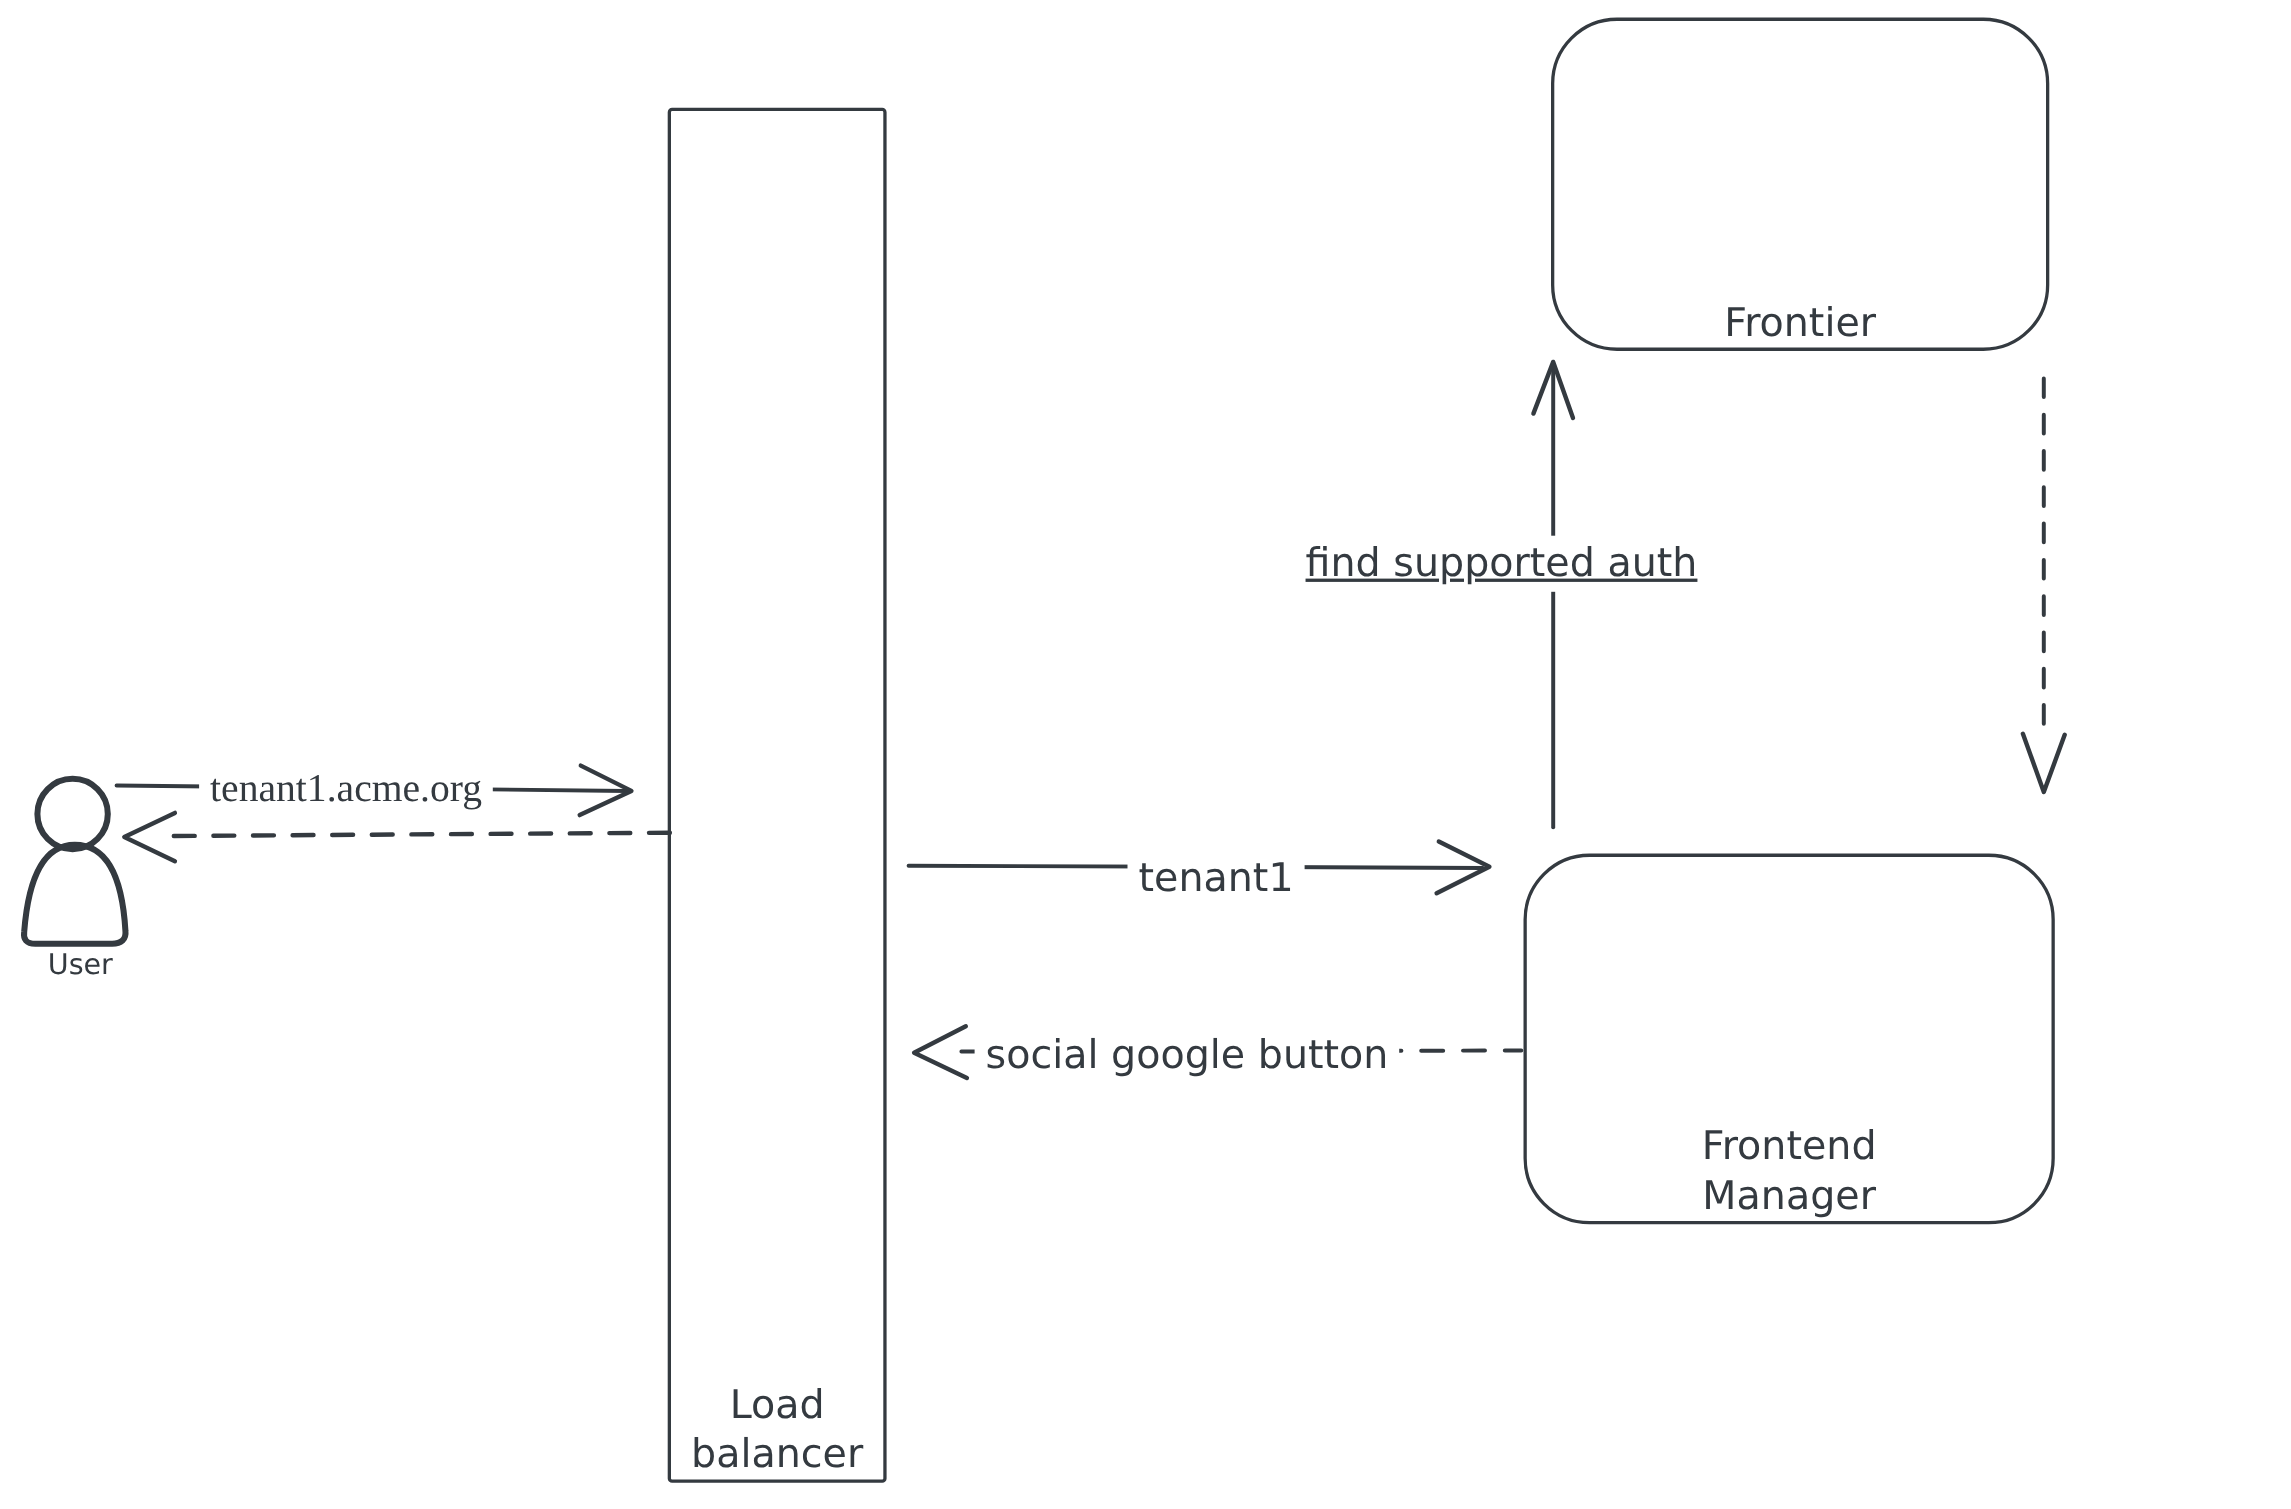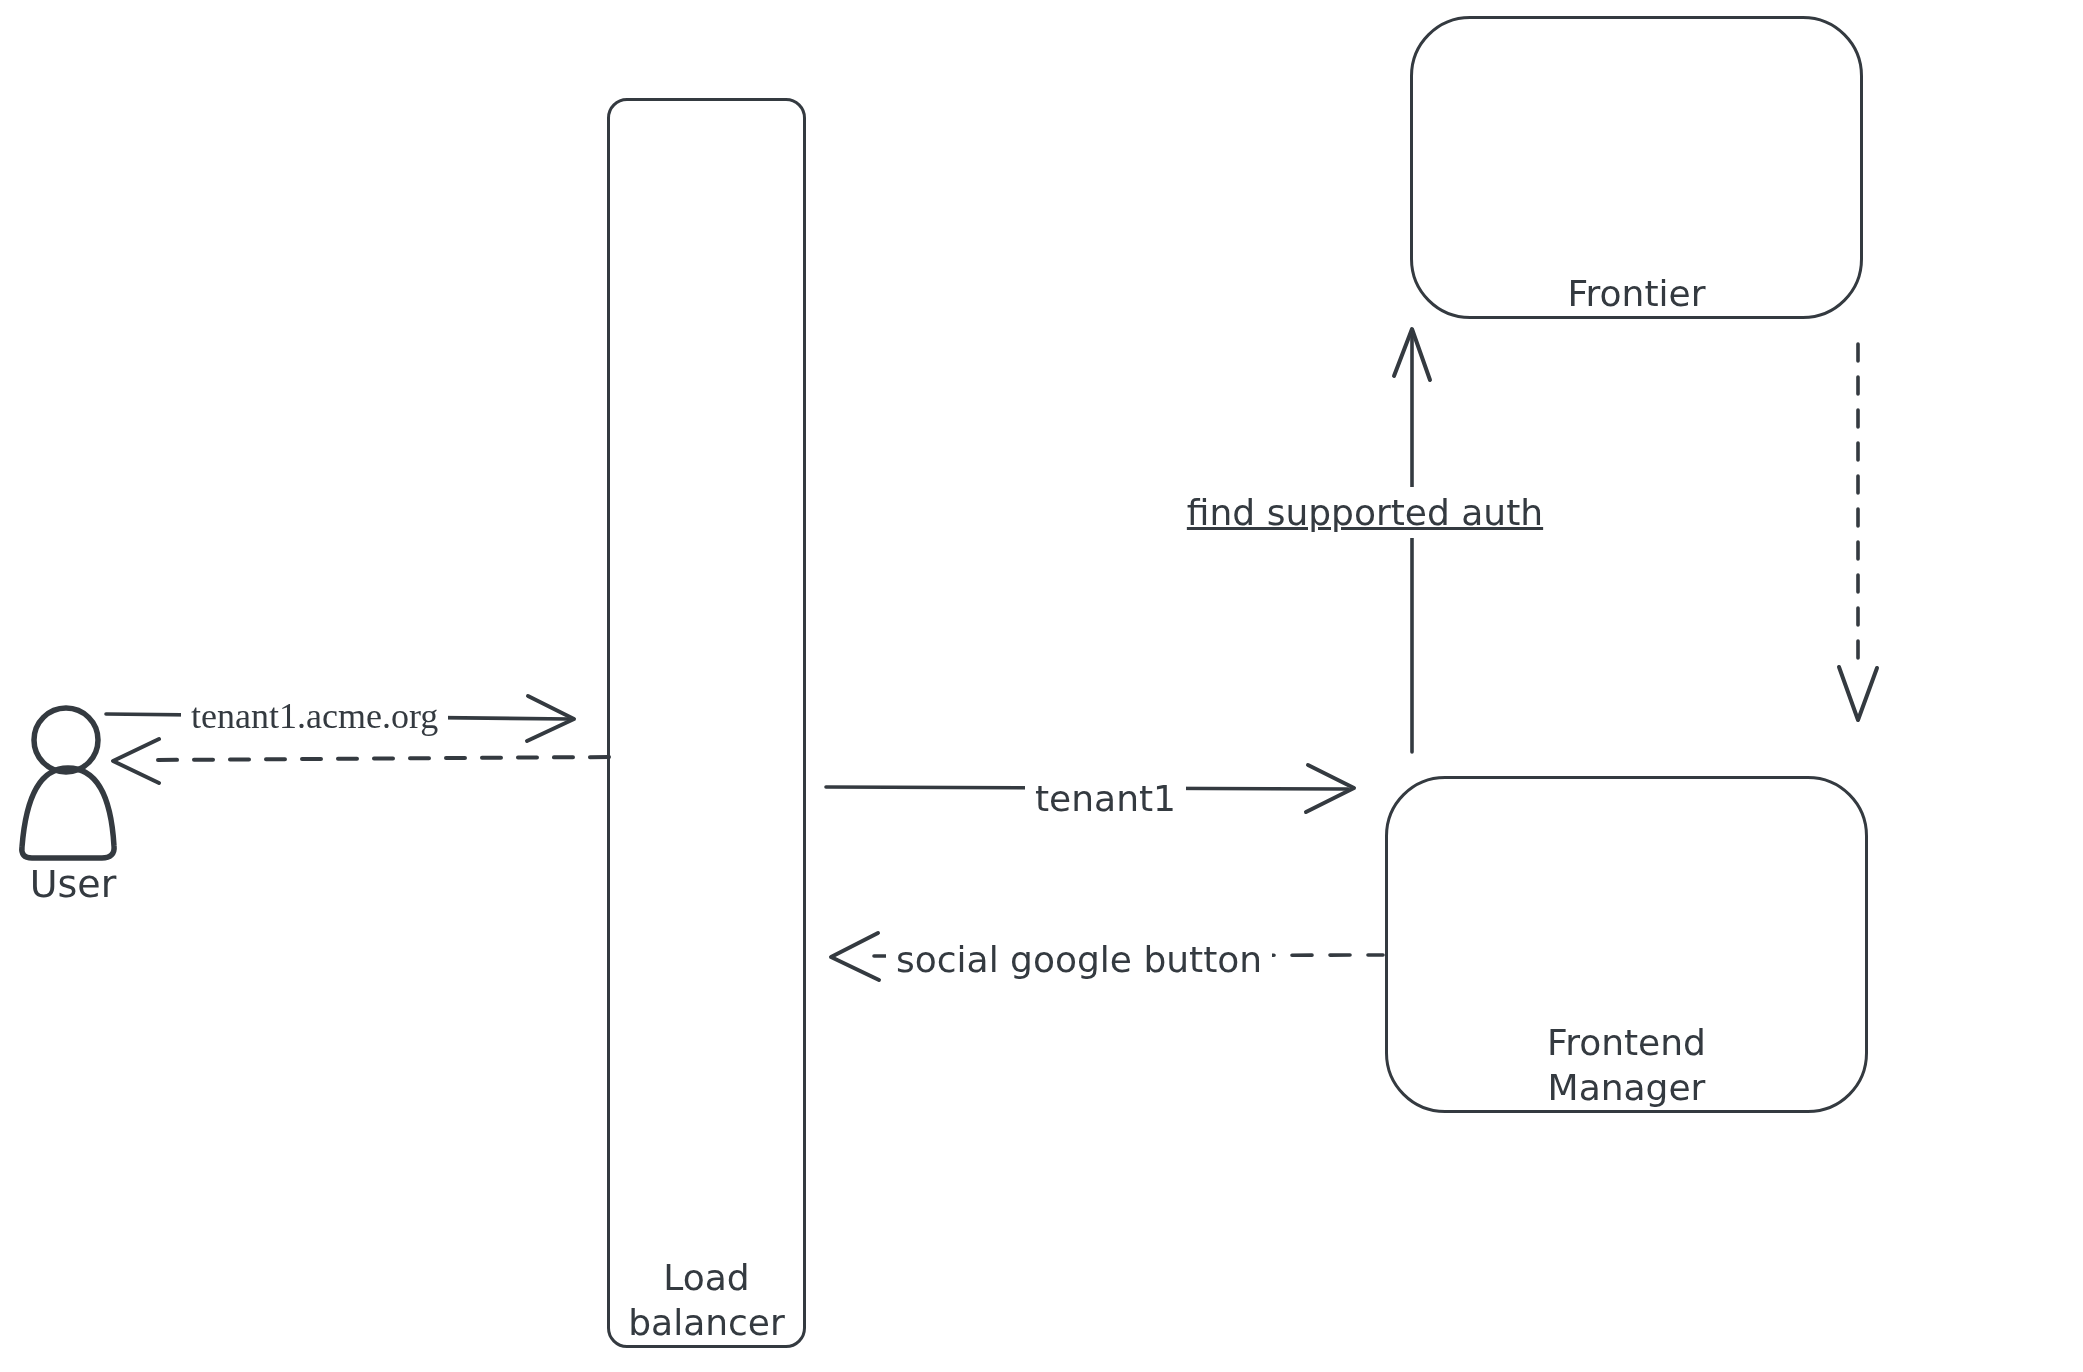--- a/index.html
+++ b/index.html
@@ -20,21 +20,21 @@
     align-items: flex-end;
     justify-content: center;
     text-align: center;
     box-sizing: border-box;
   }
   .node-label {
     font-size: 36px;
     line-height: 1.25;
     color: #343a40;
   }
-  #node-load-balancer { left: 607px; top: 98px; width: 199px; height: 1250px; border-radius: 20px; }
+  #node-load-balancer { left: 607px; top: 98px; width: 199px; height: 1250px; border-radius: 4px; }
   #node-load-balancer .node-label { max-width: 175px; }
   #node-frontier { left: 1410px; top: 16px; width: 453px; height: 303px; border-radius: 60px; }
   #node-frontend-manager { left: 1385px; top: 776px; width: 483px; height: 337px; border-radius: 60px; }
   #node-frontend-manager .node-label { max-width: 250px; }
 
   svg.arrow { position: absolute; overflow: visible; z-index: 1; }
   .stroke {
     stroke: #343a40;
     fill: none;
     stroke-linecap: round;
@@ -59,21 +59,21 @@
   #label-request-domain { left: 181px; top: 693px; font-family: Liberation Serif, serif; }
   #label-forward-tenant { left: 1025px; top: 775px; }
   #label-render-button { left: 886px; top: 936px; }
   #label-find-auth { left: 1105px; top: 487px; width: 520px; text-decoration: underline; }
   #label-return-login { left: 1620px; top: 482px; width: 458px; }
 
   #user-actor-label {
     position: absolute;
     left: 18px; top: 862px; width: 110px;
     text-align: center;
-    font-size: 38px;
+    font-size: 26px;
     color: #343a40;
     z-index: 2;
   }
   #user-icon { position: absolute; left: 8px; top: 700px; z-index: 1; }
 </style>
 </head>
 <body>
 
 <div class="canvas">
 

